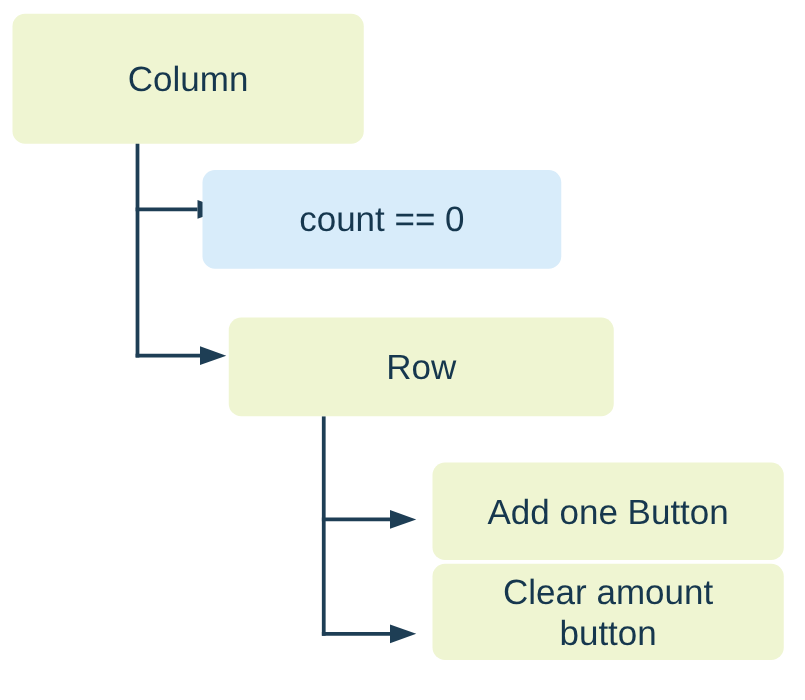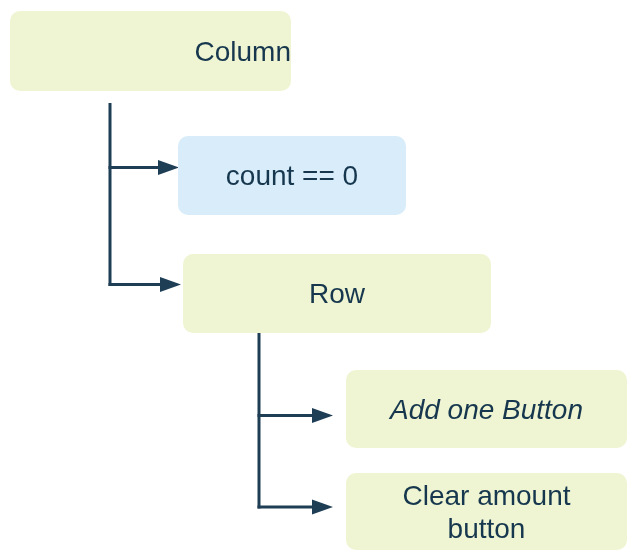--- a/index.html
+++ b/index.html
@@ -27,25 +27,25 @@
     position:absolute;
     display:flex;align-items:center;justify-content:center;
     border-radius:10px;
     color:var(--text);
     font-size:28px;
     line-height:33px;
     text-align:center;
   }
   .node-green{background:var(--node-green);}
   .node-blue{background:var(--node-blue);}
-  .node-column{left:10px;top:11px;width:281px;height:80px;justify-content:flex-end;}
-  .node-condition{left:178px;top:136px;width:228px;height:79px;}
+  .node-column{left:10px;top:11px;width:281px;height:104px;}
+  .node-condition{left:162px;top:136px;width:287px;height:79px;}
   .node-row{left:183px;top:254px;width:308px;height:79px;}
-  .node-add{left:346px;top:370px;width:281px;height:78px;font-style:italic;}
-  .node-clear{left:346px;top:473px;width:281px;height:77px;}
+  .node-add{left:346px;top:370px;width:281px;height:78px;}
+  .node-clear{left:346px;top:451px;width:281px;height:77px;}
   .node-clear .node-label{display:block;max-width:236px;}
 </style>
 </head>
 <body>
 
 <div class="canvas">
 
   <svg class="connectors" width="644" height="560" viewBox="0 0 644 560" aria-hidden="true">
 
     <line x1="110" y1="103" x2="110" y2="286"></line>

